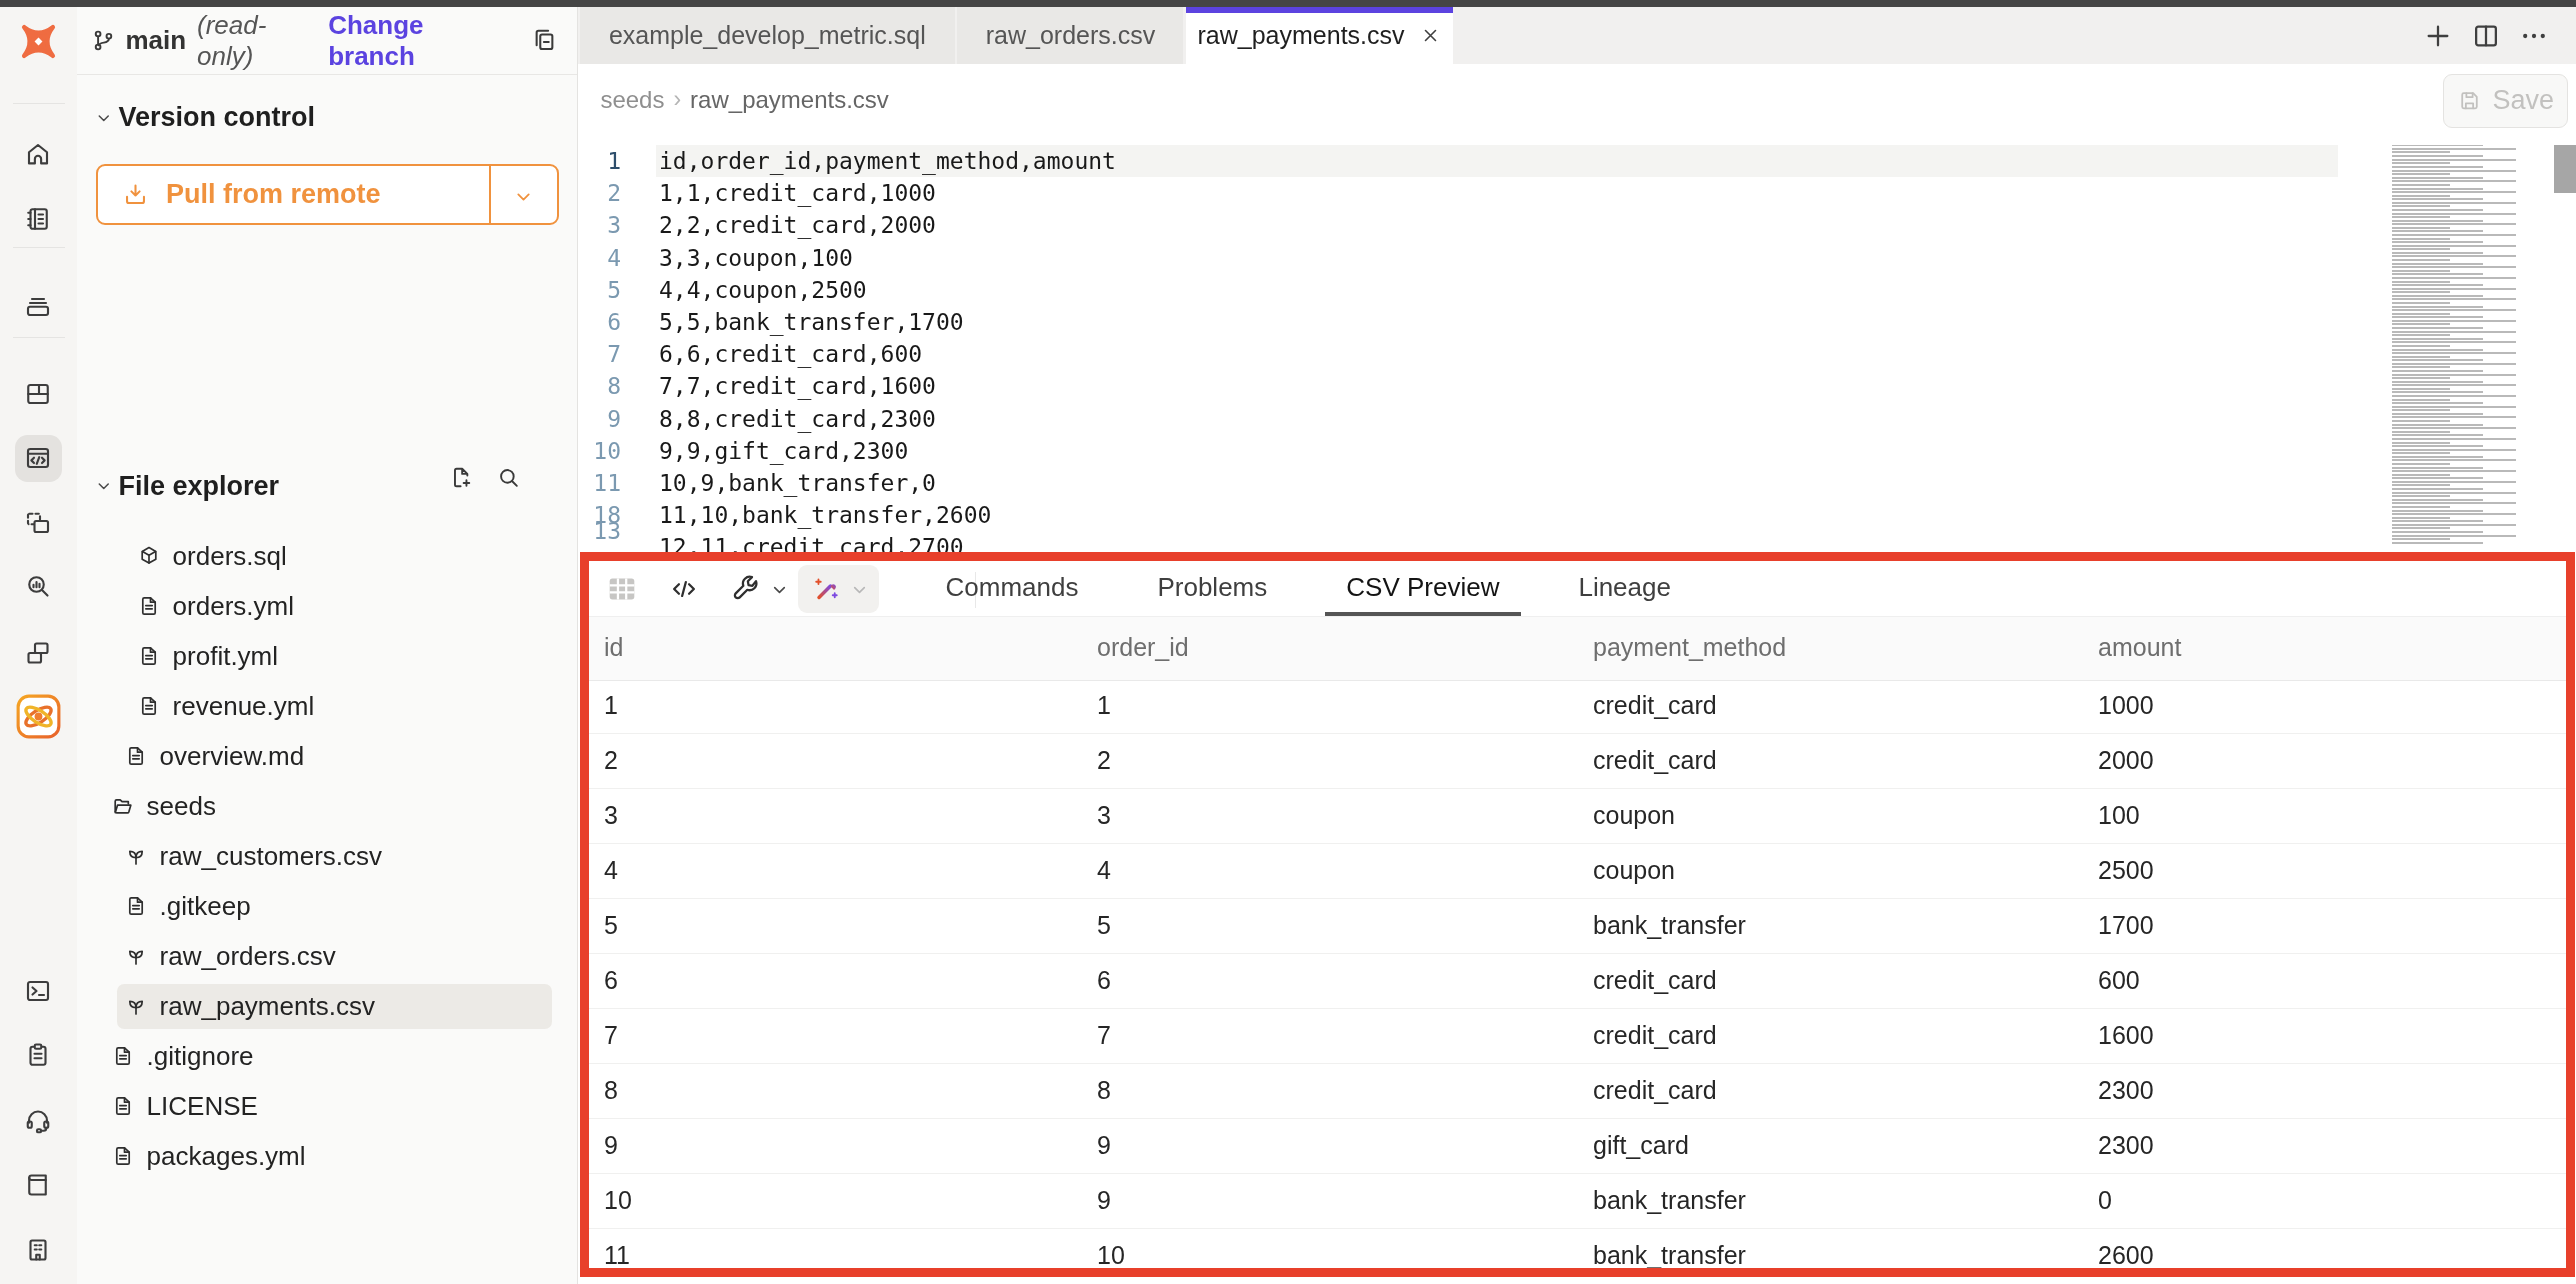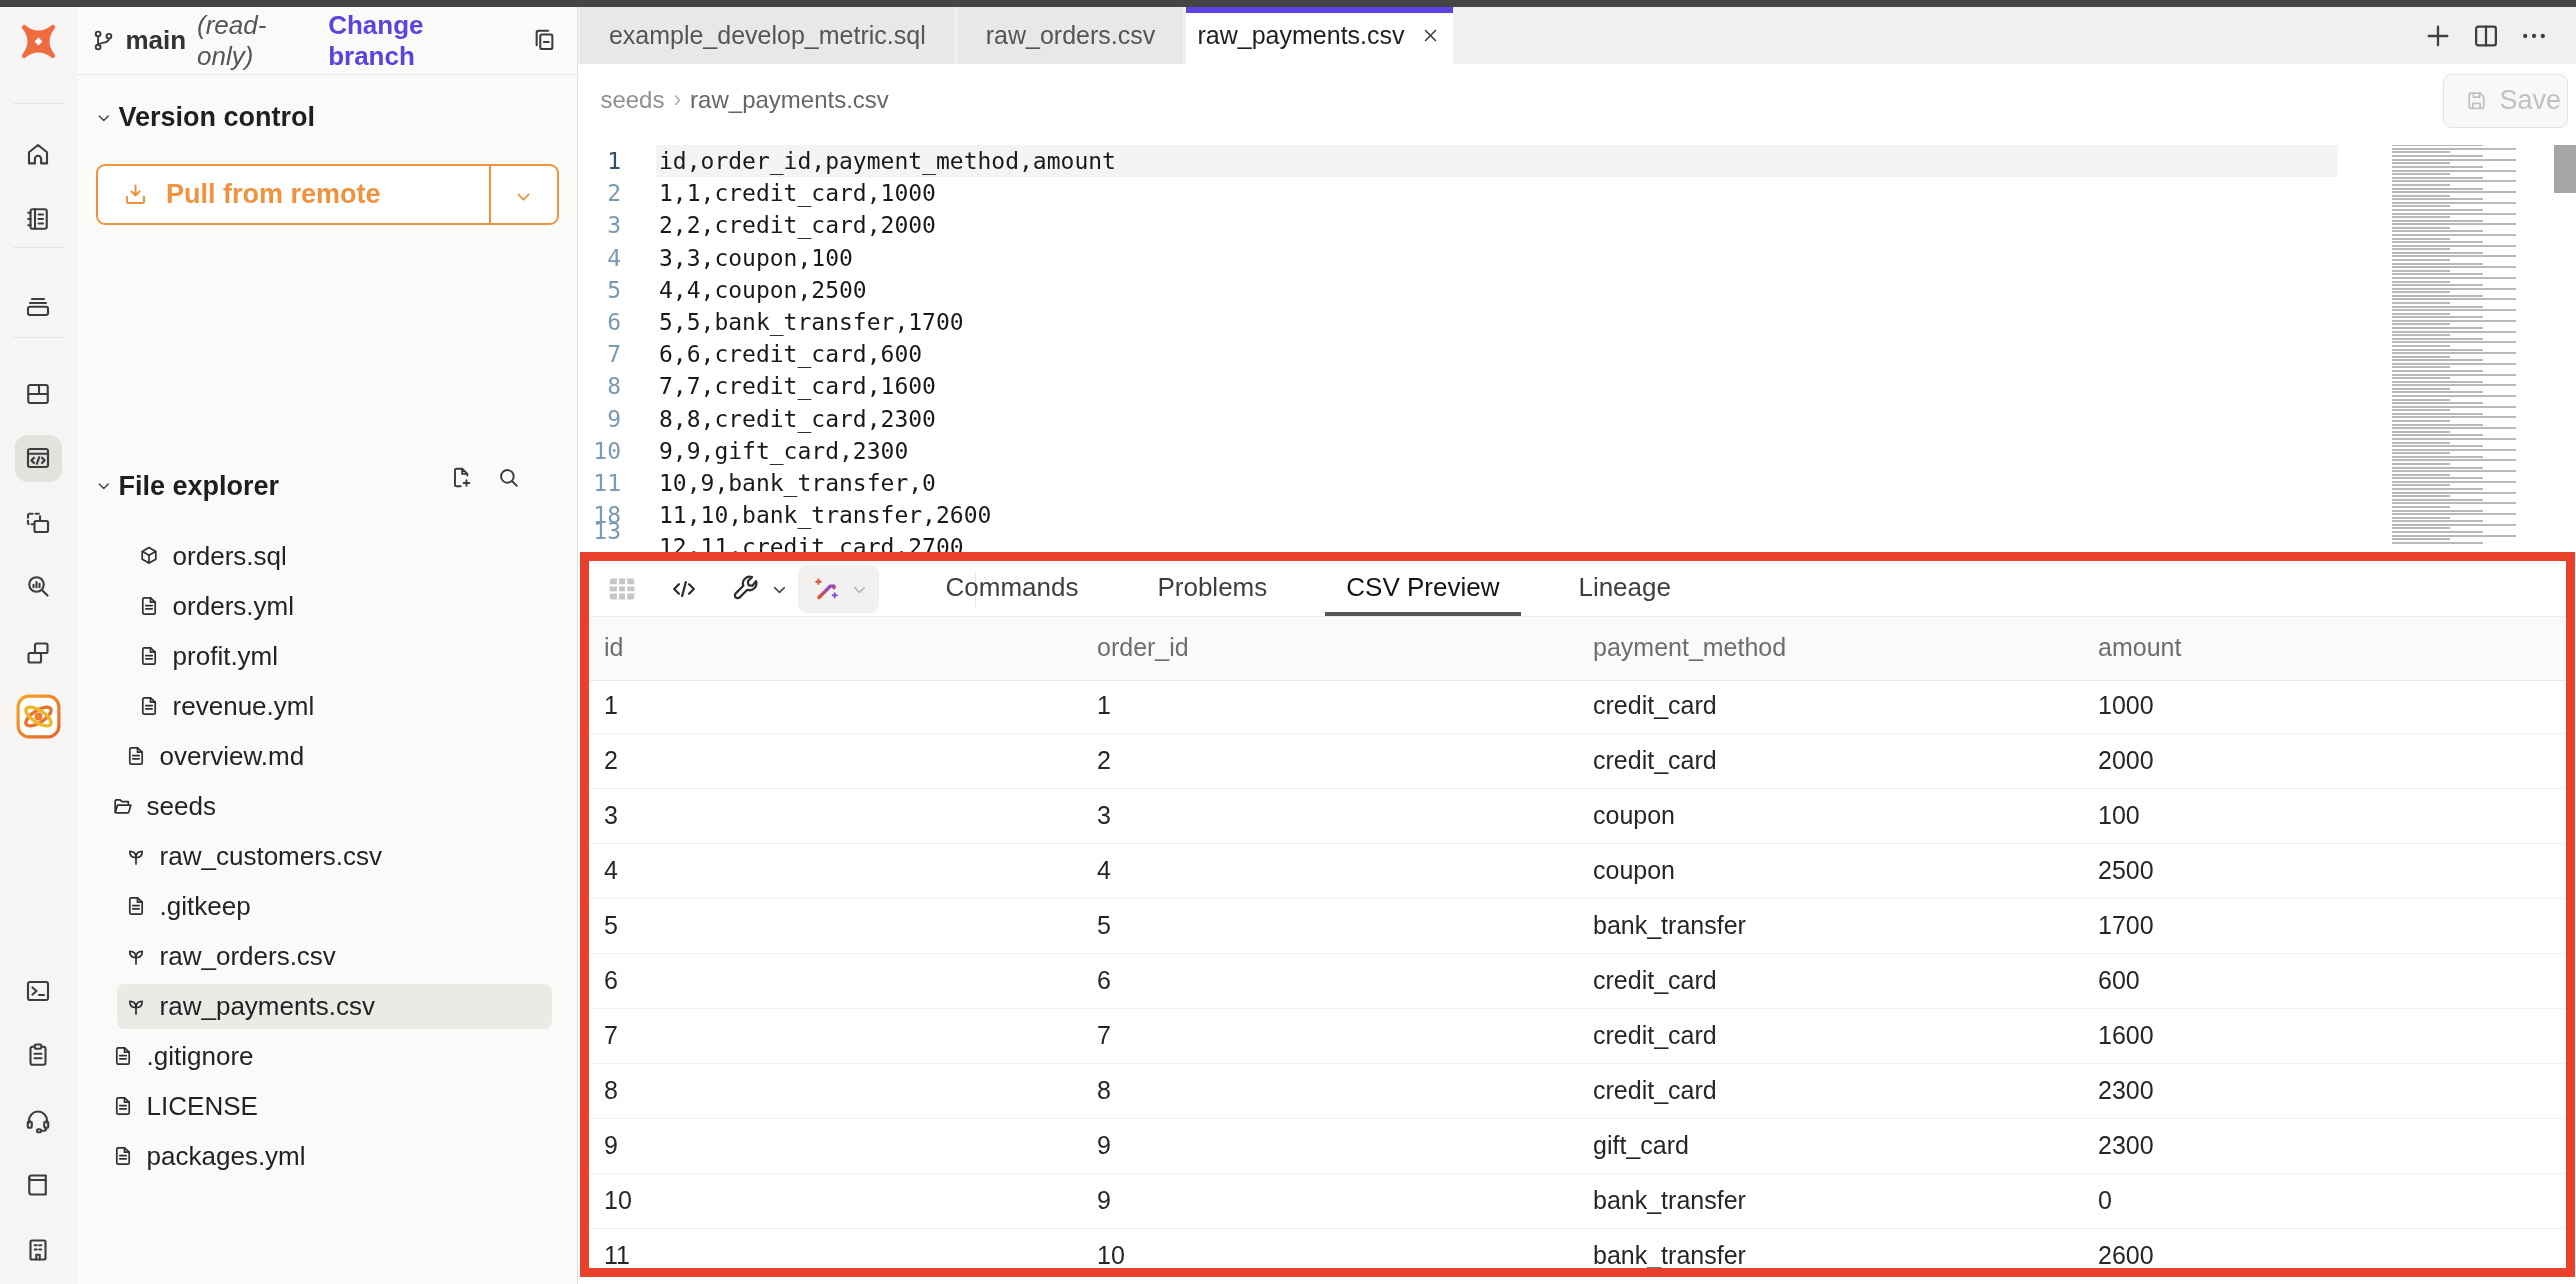--- a/index.html
+++ b/index.html
@@ -54,21 +54,21 @@
   .etab{height:57px;display:flex;align-items:center;justify-content:center;font-size:25px;color:#555;background:#e9e8e6;cursor:pointer;position:relative;box-sizing:border-box;}
   .etab.active{background:#fff;color:#1f1f1f;}
   .etab.active::before{content:"";position:absolute;left:0;right:0;top:0;height:5.4px;background:#5c43e0;}
   .etab .closex{width:23px;height:23px;color:#3f3f3f;margin-left:14.3px;}
   .tabactions{position:absolute;top:12.5px;left:1844px;display:flex;gap:16px;}
   .tabactions .tbtn{width:32px;height:32px;color:#3f3f3f;background:none;border:none;padding:0;cursor:pointer;}
 
   .edhead{position:absolute;left:0;top:57px;right:0;height:81px;background:#fff;}
   .crumb{position:absolute;left:22.4px;top:21.5px;display:flex;align-items:center;gap:9px;font-size:24px;}
   .crumb .root{color:#8f8f8f;} .crumb .sep{color:#b5b5b5;font-size:23px;} .crumb .file{color:#666;}
-  .savebtn{position:absolute;left:1865px;top:9.8px;width:125px;height:54px;background:#f8f8f7;border:1.8px solid #e4e3e1;border-radius:9px;display:flex;align-items:center;justify-content:flex-end;gap:10.7px;color:#c2c1bf;cursor:default;}
+  .savebtn{position:absolute;left:1865px;top:9.8px;width:125px;height:54px;background:#f8f8f7;border:1.8px solid #e4e3e1;border-radius:9px;display:flex;align-items:center;justify-content:center;gap:10.7px;color:#c2c1bf;cursor:default;}
   .savebtn .fico{width:25px;height:25px;}
   .savebtn .slabel{font-size:27px;font-weight:500;}
 
   .codearea{position:absolute;left:0;top:138px;right:0;height:431px;overflow:hidden;background:#fff;font-family:"DejaVu Sans Mono",monospace;}
   .curline{position:absolute;left:78px;top:0;width:1682px;height:32px;background:#f4f4f2;}
   .cl-num{position:absolute;left:0;width:43px;text-align:right;font-size:23px;height:32px;line-height:32px;color:#7b99b0;}
   .cl-num.first{color:#2e4e6b;}
   .cl-txt{position:absolute;left:81px;font-size:23px;height:32px;line-height:32px;color:#191919;white-space:pre;}
   .minimap{position:absolute;left:1814px;top:-4.5px;width:154px;}
   .mm-line{position:absolute;left:0;height:2px;background:rgba(70,70,70,.38);}

